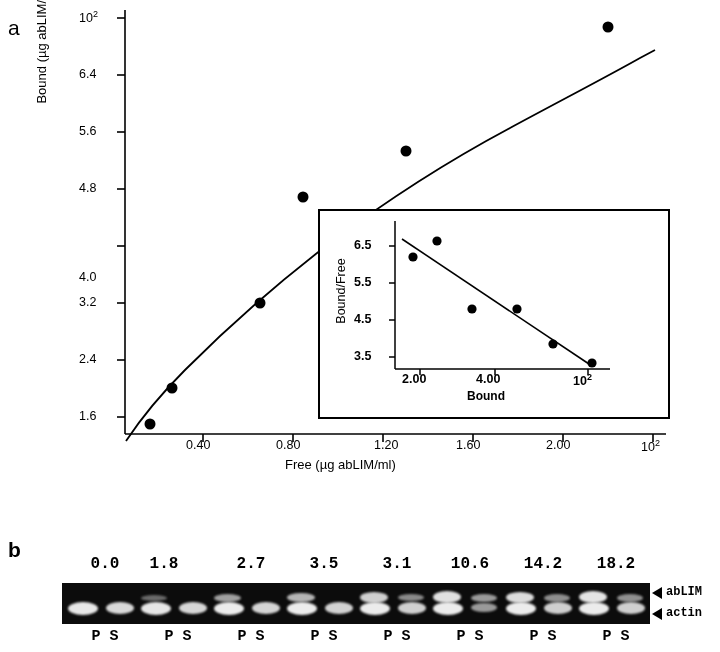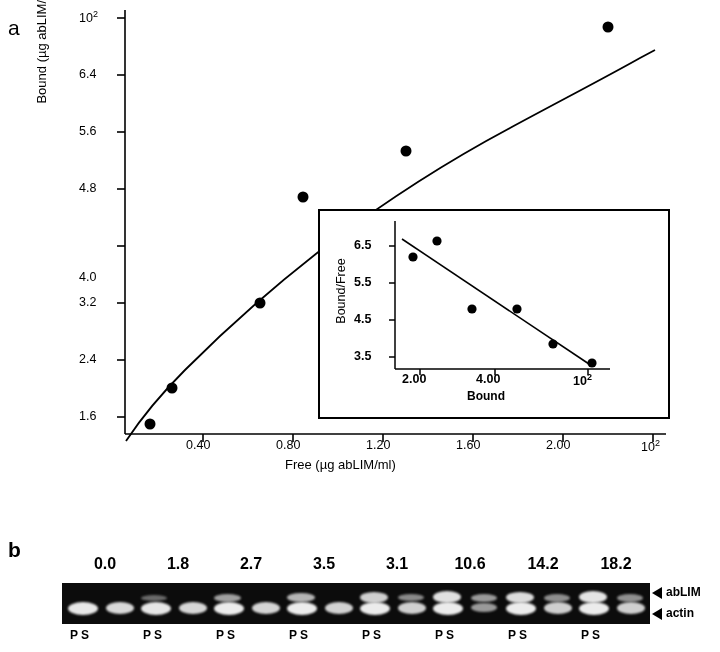--- a/index.html
+++ b/index.html
@@ -95,20 +95,21 @@
     white-space: nowrap;
   }
 
   
   #gel-panel {
     position: absolute;
     left: 0;
     top: 520px;
     width: 692px;
     height: 132px;
+    font-family: Liberation Mono, monospace;
   }
   #gel-image {
     position: absolute;
     left: 62px;
     top: 63px;
     width: 588px;
     height: 41px;
     background: #0c0c0c;
     overflow: hidden;
   }
@@ -121,23 +122,23 @@
     position: absolute;
     top: 35px;
     font-size: 16px;
     font-weight: bold;
     text-align: center;
     width: 70px;
   }
   .lane-ps {
     position: absolute;
     top: 108px;
-    font-size: 12px;
-    font-weight: bold;
-    text-align: left;
+    font-size: 15px;
+    font-weight: bold;
+    text-align: center;
     width: 70px;
   }
   .gel-annot {
     position: absolute;
     font-size: 12px;
     font-weight: bold;
     white-space: nowrap;
   }
   .arrow-left {
     position: absolute;
@@ -163,21 +164,21 @@
   <div class="tick-label" style="left:79px; top:352px;">2.4</div>
   <div class="tick-label" style="left:79px; top:295px;">3.2</div>
   <div class="tick-label" style="left:79px; top:238px;margin-top:32px;">4.0</div>
   <div class="tick-label" style="left:79px; top:181px;">4.8</div>
   <div class="tick-label" style="left:79px; top:124px;">5.6</div>
   <div class="tick-label" style="left:79px; top:67px;">6.4</div>
   <div class="tick-label" style="left:79px; top:9px;"><span>10</span><span class="sup">2</span></div>
 
   <div class="tick-label" style="left:186px; top:438px;">0.40</div>
   <div class="tick-label" style="left:276px; top:438px;">0.80</div>
-  <div class="tick-label" style="left:366px; top:438px;">1.20</div>
+  <div class="tick-label" style="left:374px; top:438px;">1.20</div>
   <div class="tick-label" style="left:456px; top:438px;">1.60</div>
   <div class="tick-label" style="left:546px; top:438px;">2.00</div>
   <div class="tick-label" style="left:641px; top:438px;"><span>10</span><span class="sup">2</span></div>
 
   <svg width="720" height="500" style="position:absolute; left:0; top:0;">
 
     <line x1="125" y1="10" x2="125" y2="434" stroke="#000" stroke-width="1.6"></line>
 
     <line x1="125" y1="434" x2="666" y2="434" stroke="#000" stroke-width="1.6"></line>
 
@@ -257,21 +258,21 @@
       </g>
     </svg>
   </div>
 </div>
 
 <div id="panel-b-letter" class="panel-letter">b</div>
 
 <div id="gel-panel">
 
   <div class="lane-number" style="left:70px;">0.0</div>
-  <div class="lane-number" style="left:143px;">1.8</div>
+  <div class="lane-number" style="left:129px;">1.8</div>
   <div class="lane-number" style="left:216px;">2.7</div>
   <div class="lane-number" style="left:289px;">3.5</div>
   <div class="lane-number" style="left:362px;">3.1</div>
   <div class="lane-number" style="left:435px;">10.6</div>
   <div class="lane-number" style="left:508px;">14.2</div>
   <div class="lane-number" style="left:581px;">18.2</div>
 
   <div id="gel-image">
 
     <div class="gel-band" style="left:6px;   top:19px; width:30px; height:13px; background:#e8e8e8;"></div>

